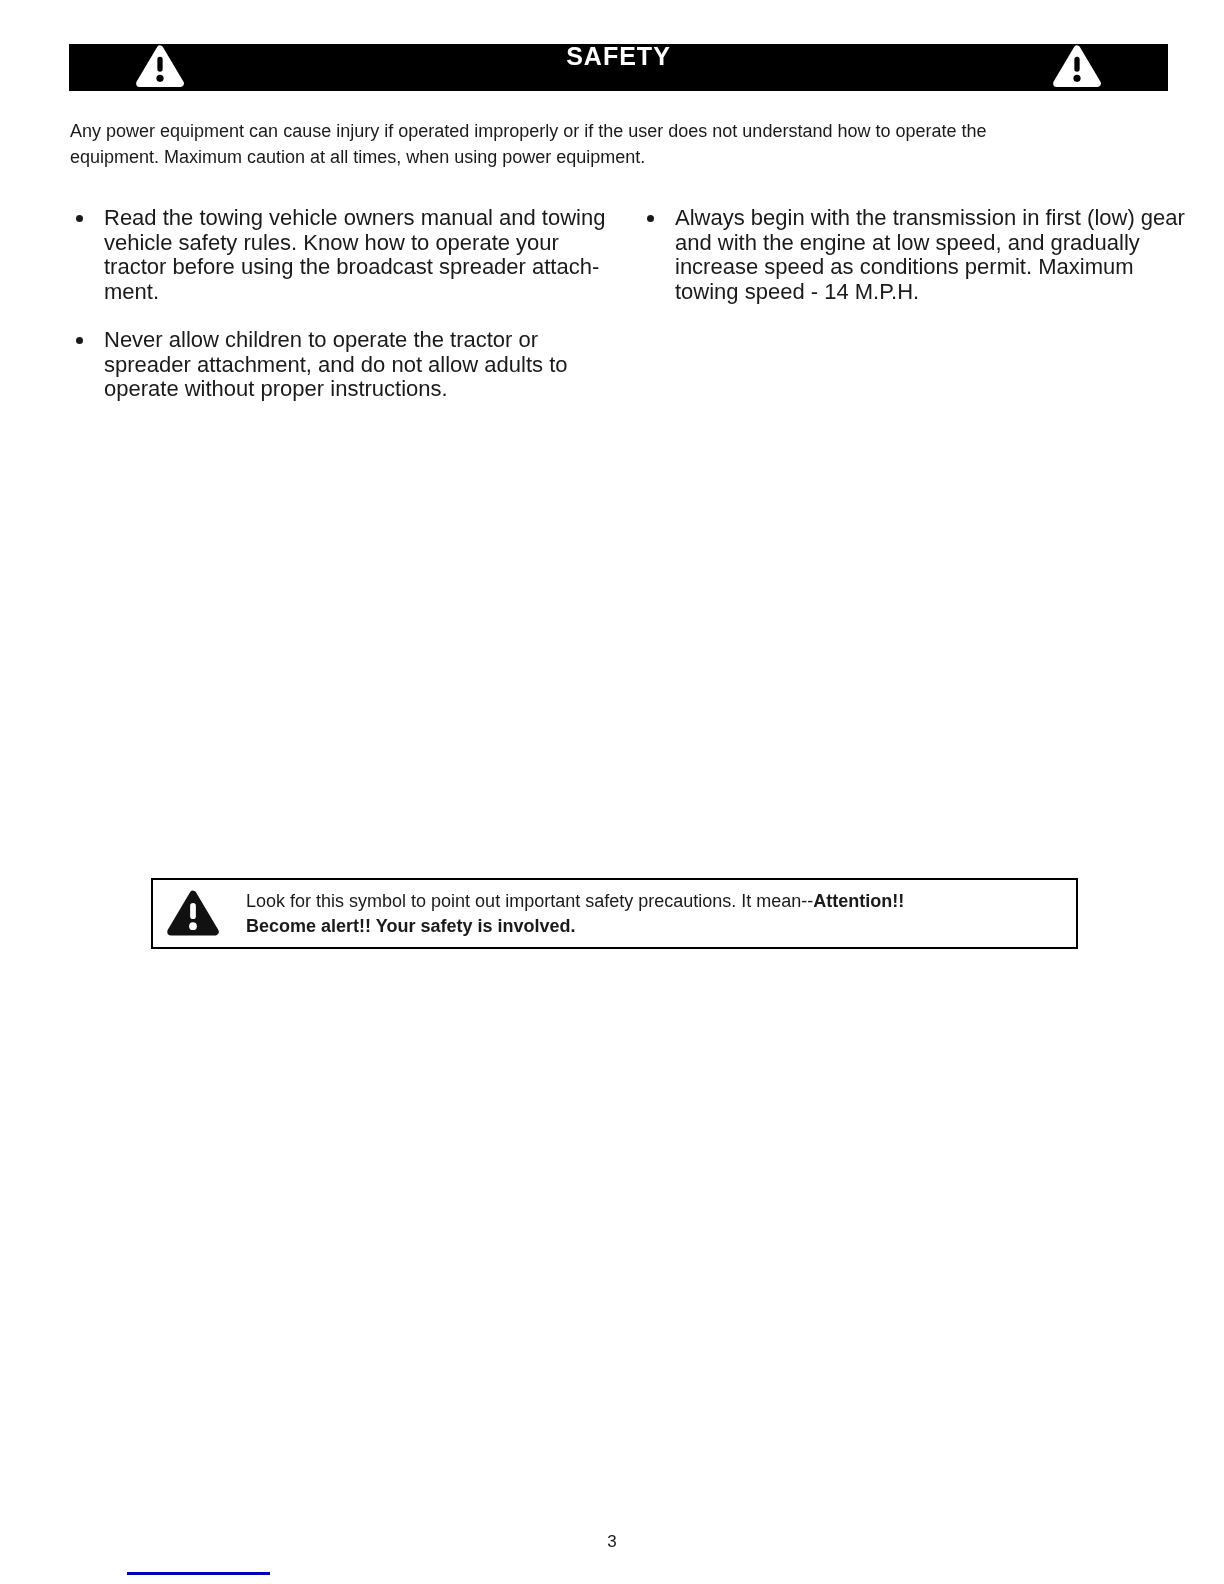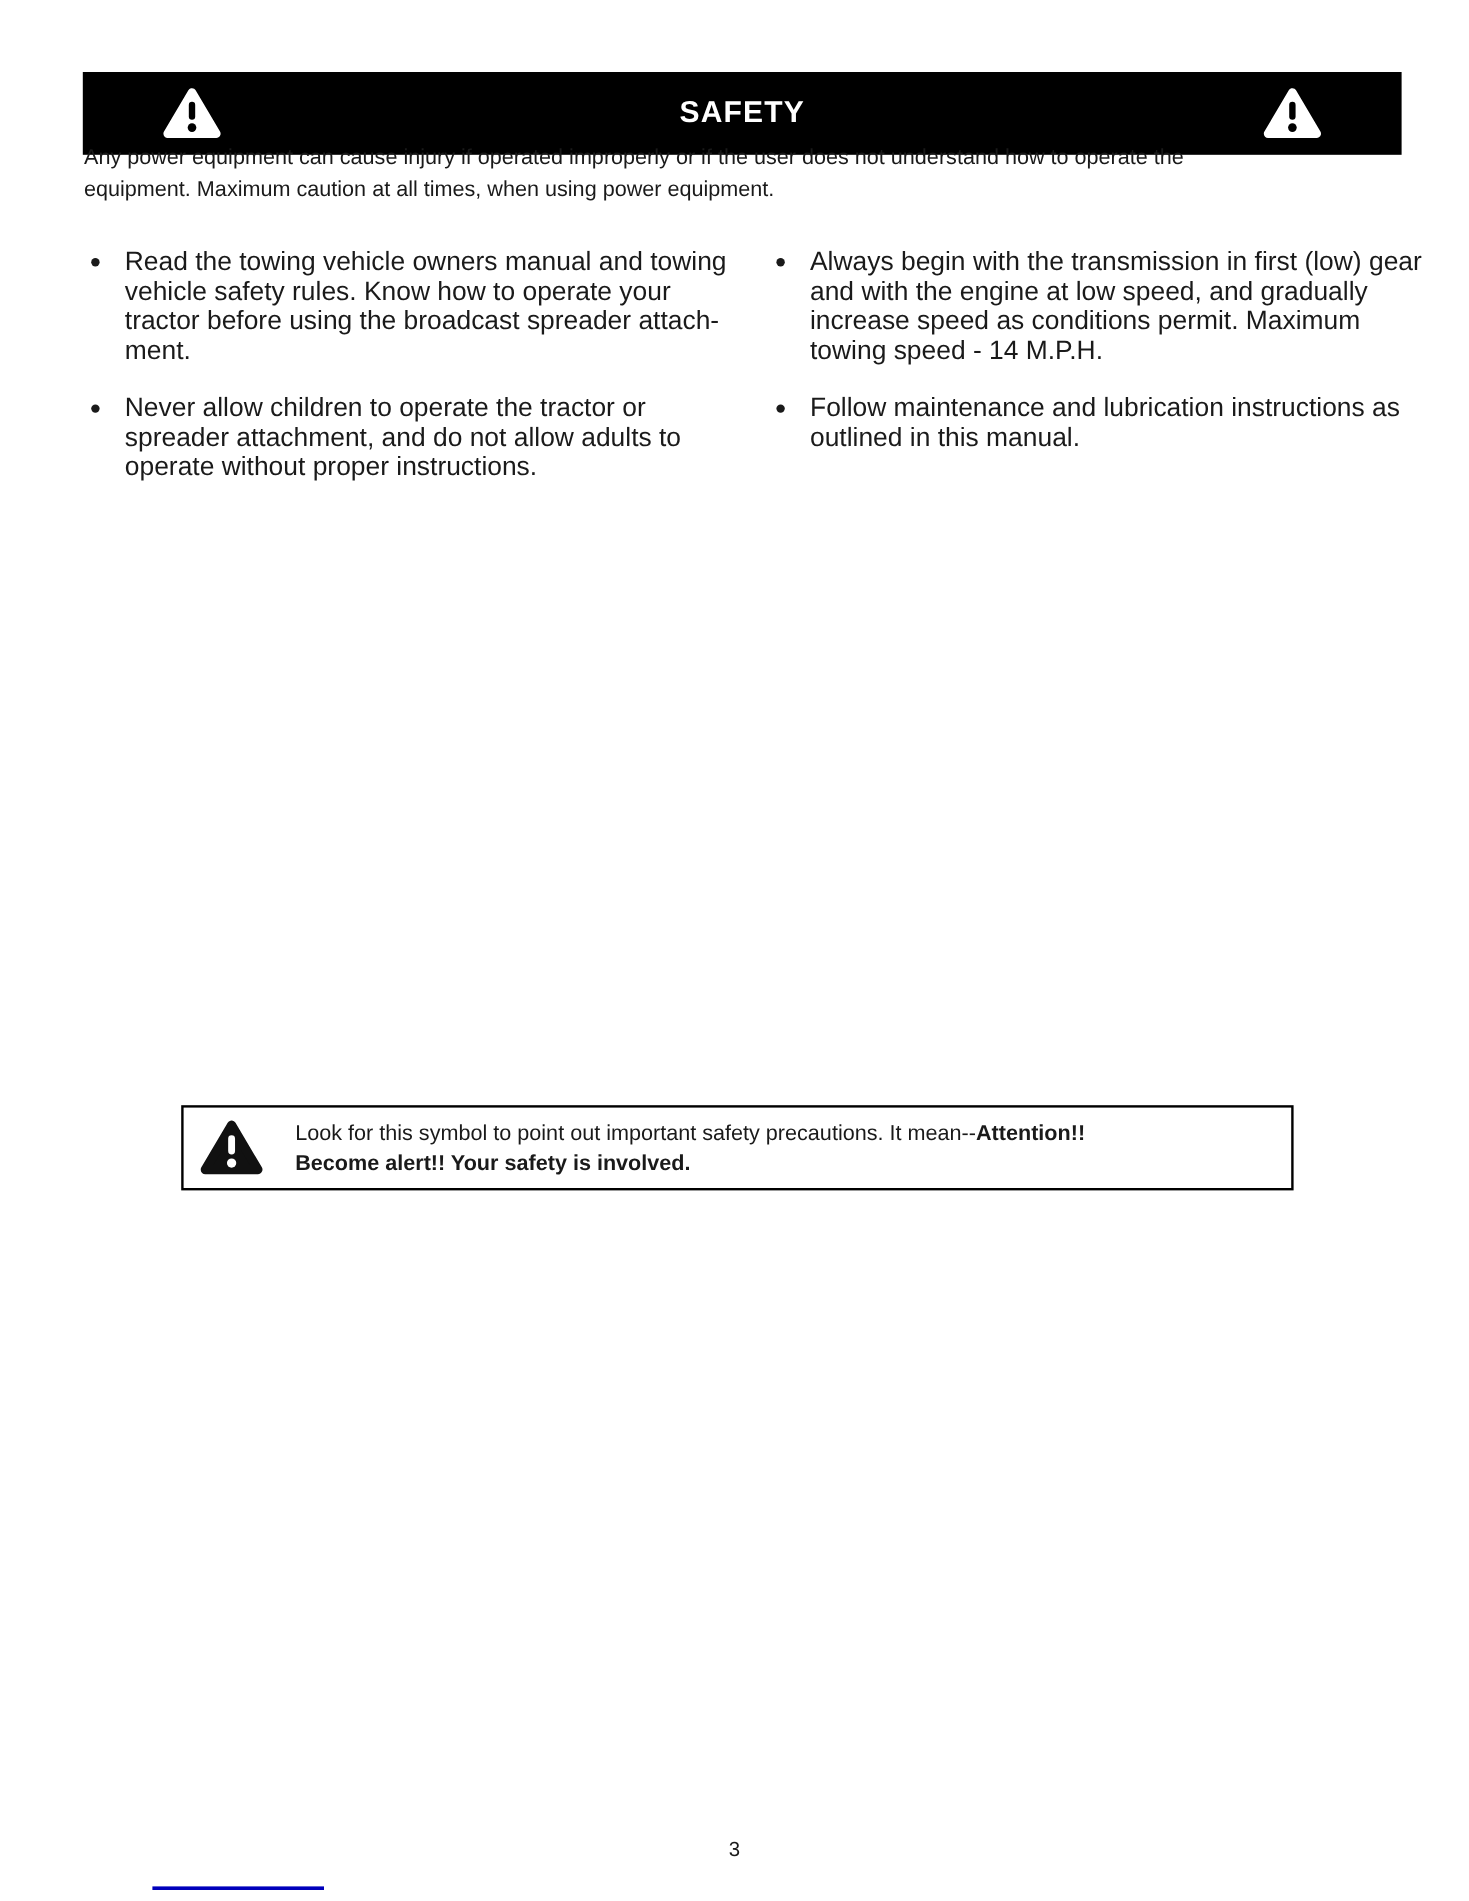--- a/index.html
+++ b/index.html
@@ -10,25 +10,24 @@
     height: 1584px;
     background: #ffffff;
     font-family: "Liberation Sans", "DejaVu Sans", sans-serif;
     color: #1a1a1a;
     overflow: hidden;
   }
 
   
   .safety-banner {
     position: absolute;
-    left: 69px; top: 60px;
-    width: 1099px; height: 69px;
+    left: 69px; top: 44px;
+    width: 1099px; height: 47px;
     background: #000000;
     display: flex;
-    align-items: center;
     justify-content: space-between;
     padding: 0 66px;
   }
   .banner-title {
     flex: 1;
     text-align: center;
     color: #ffffff;
     font-size: 25px;
     font-weight: 700;
     letter-spacing: 1px;
@@ -78,21 +77,20 @@
 
   
   .note-box {
     position: absolute;
     left: 151px; top: 878px;
     width: 927px; height: 71px;
     border: 2px solid #000000;
     display: flex;
     align-items: center;
     padding-left: 13px;
-    margin-top: 43px;
   }
   .note-box .tri { margin-right: 26px; }
   .note-text {
     font-size: 18px;
     line-height: 25px;
     white-space: pre-line;
   }
   .note-text strong { font-weight: 700; }
 
   
@@ -143,22 +141,20 @@
     <li class="bullet"><span>Never allow children to operate the tractor or
 spreader attachment, and do not allow adults to
 operate without proper instructions.</span><strong></strong></li>
   </ul>
 
   <ul class="col col-right">
     <li class="bullet"><span>Always begin with the transmission in first (low) gear
 and with the engine at low speed, and gradually
 increase speed as conditions permit. Maximum
 towing speed - 14 M.P.H.</span><strong></strong></li>
-    <li class="bullet"><span>Follow maintenance and lubrication instructions as
-outlined in this manual.</span><strong></strong></li>
   </ul>
 
   <div class="note-box">
     <span class="tri tri-dark">
       <svg width="54" height="50" viewBox="0 0 64 58" aria-hidden="true">
         <path d="M32 6 L58 50 L6 50 Z" fill="currentColor" stroke="currentColor" stroke-width="9" stroke-linejoin="round"></path>
         <rect x="28.6" y="16" width="6.8" height="19" rx="3.4" fill="var(--exc)"></rect>
         <circle cx="32" cy="43.5" r="4.6" fill="var(--exc)"></circle>
       </svg>
     </span>

